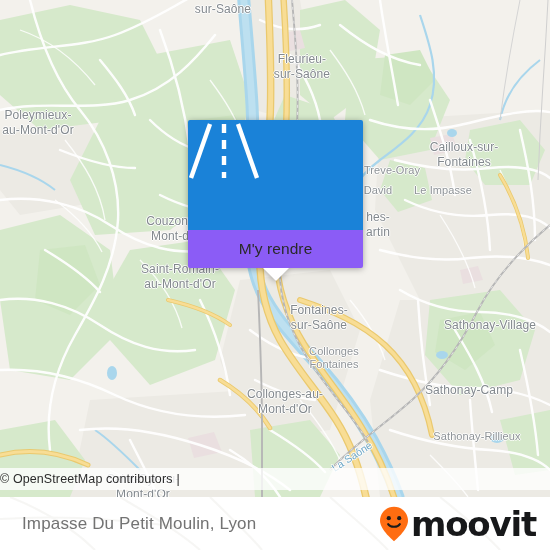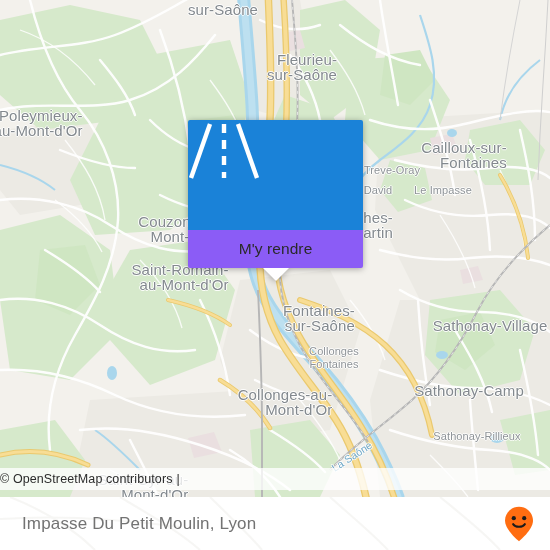--- a/index.html
+++ b/index.html
@@ -27,21 +27,21 @@
     line-height:13px;
     text-align:center;
     white-space:pre;
     letter-spacing:.1px;
     text-shadow:
       1px 0 0 rgba(255,255,255,.9), -1px 0 0 rgba(255,255,255,.9),
       0 1px 0 rgba(255,255,255,.9), 0 -1px 0 rgba(255,255,255,.9);
     transform:translateX(-50%);
     pointer-events:none;
   }
-  .maplabel.big{font-size:15px;line-height:15px;color:#83898e;text-align:right;}
+  .maplabel.big{font-size:12px;line-height:15px;color:#83898e;}
   .maplabel.river{
     color:#6fa8c7;font-size:10.5px;font-style:normal;
     transform:translateX(-50%) rotate(-33deg);
   }
 
   
   .callout{
     position:absolute;left:188px;top:120px;width:175px;
     filter:drop-shadow(0 1px 3px rgba(0,0,0,.32));
   }
@@ -348,15 +348,16 @@
 
     <span class="footer-title">Impasse Du Petit Moulin, Lyon</span>
 
     <div class="brand">
       <svg width="30" height="36" viewBox="0 0 30 36" style="margin-right:2px;">
         <path d="M15,0.8 C7.2,0.8 1,7 1,14.8 C1,24 15,35.2 15,35.2 C15,35.2 29,24 29,14.8 C29,7 22.8,0.8 15,0.8 Z" fill="#ff6d11"></path>
         <circle cx="9.8" cy="12.2" r="2.1" fill="#1b1b1b"></circle>
         <circle cx="20.2" cy="12.2" r="2.1" fill="#1b1b1b"></circle>
         <path d="M9.2,18.2 C11.2,21.6 18.8,21.6 20.8,18.2" stroke="#1b1b1b" stroke-width="2.2" fill="none" stroke-linecap="round"></path>
       </svg>
+      <span class="brand-word">moovit</span>
     </div>
   </div>
 </div>
 
 </body></html>

